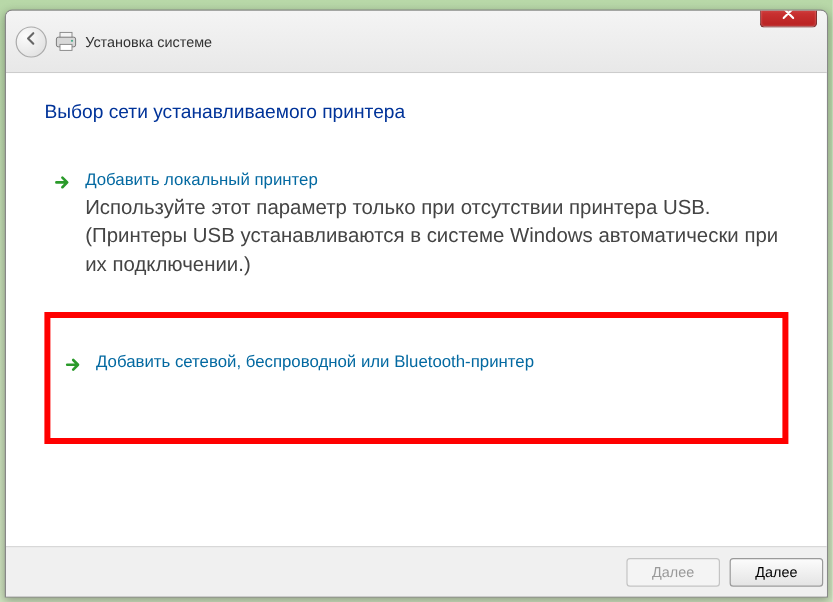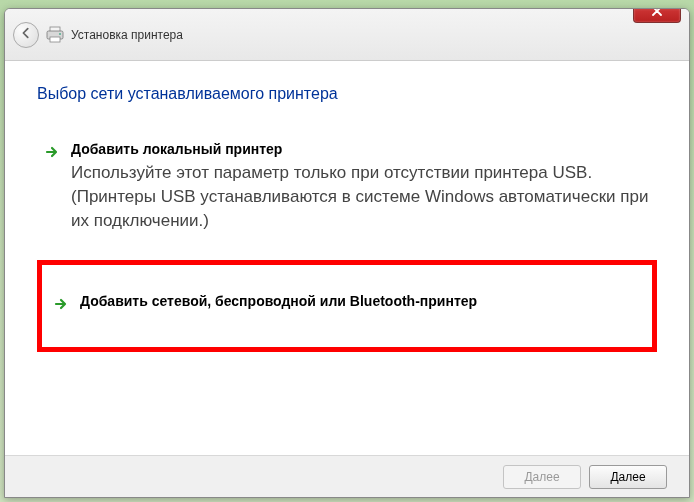--- a/index.html
+++ b/index.html
@@ -102,54 +102,53 @@
     .option {
       display: flex;
       align-items: flex-start;
       gap: 10px;
       padding: 8px 6px 12px 6px;
       cursor: pointer;
       margin-bottom: 16px;
     }
     .option.highlighted {
       border: 5px solid #ff0000;
-      padding: 28px 10px 34px 10px;
+      padding: 28px 10px 52px 10px;
       margin-top: 6px;
     }
     .option .arrow {
       flex-shrink: 0;
       width: 18px;
       height: 18px;
       margin-top: 2px;
       display: flex;
       align-items: center;
       justify-content: center;
     }
     .option-text {
       flex: 1;
     }
     .option-title {
-      color: #000000;
+      color: #0369a1;
       font-size: 14px;
       margin-bottom: 4px;
-      font-weight: bold;
     }
     .option-desc {
       color: #444;
       font-size: 17px;
       line-height: 1.4;
     }
     .footer {
       height: 42px;
       background: #f0f0f0;
       border-top: 1px solid #d8d8d8;
       display: flex;
       align-items: center;
       justify-content: flex-end;
-      padding-right: 22px;
+      padding-right: 3px;
       gap: 8px;
     }
     .btn {
       min-width: 78px;
       height: 24px;
       font-size: 12px;
       background: linear-gradient(to bottom, #fcfcfc, #e4e4e4);
       border: 1px solid #9a9a9a;
       border-radius: 3px;
       cursor: pointer;
@@ -184,21 +183,21 @@
         </span>
       </div>
       <span class="printer-icon">
         <svg viewBox="0 0 20 18" width="20" height="18">
           <rect x="5" y="1" width="10" height="5" fill="#f4f4f4" stroke="#888" stroke-width="0.8"></rect>
           <rect x="2" y="5" width="16" height="8" rx="1.5" fill="#d8d8d8" stroke="#777" stroke-width="0.8"></rect>
           <rect x="5" y="11" width="10" height="5" fill="#fff" stroke="#888" stroke-width="0.8"></rect>
           <circle cx="15" cy="8" r="0.9" fill="#4a8"></circle>
         </svg>
       </span>
-      <span class="title-text">Установка принтера</span>
+      <span class="title-text">Установка системе</span>
     </div>
   </div>
 
   <div class="content-area">
     <div class="heading">Выбор сети устанавливаемого принтера</div>
 
     <div class="option">
       <span class="arrow">
         <svg viewBox="0 0 16 16" width="16" height="16">
           <path d="M3 8 L11 8 M8 4 L12 8 L8 12" stroke="#2a9a2a" stroke-width="2.2" fill="none" stroke-linecap="round" stroke-linejoin="round"></path>

